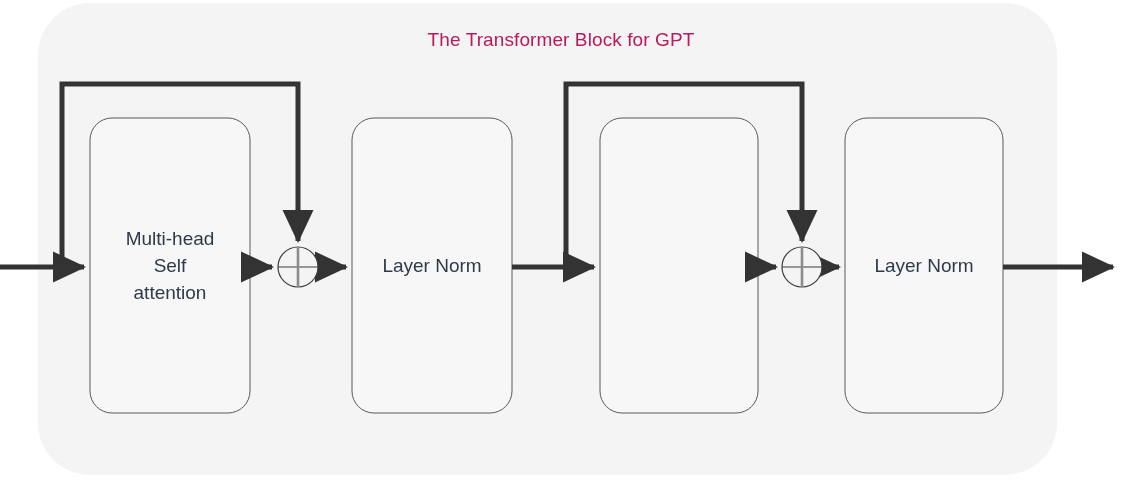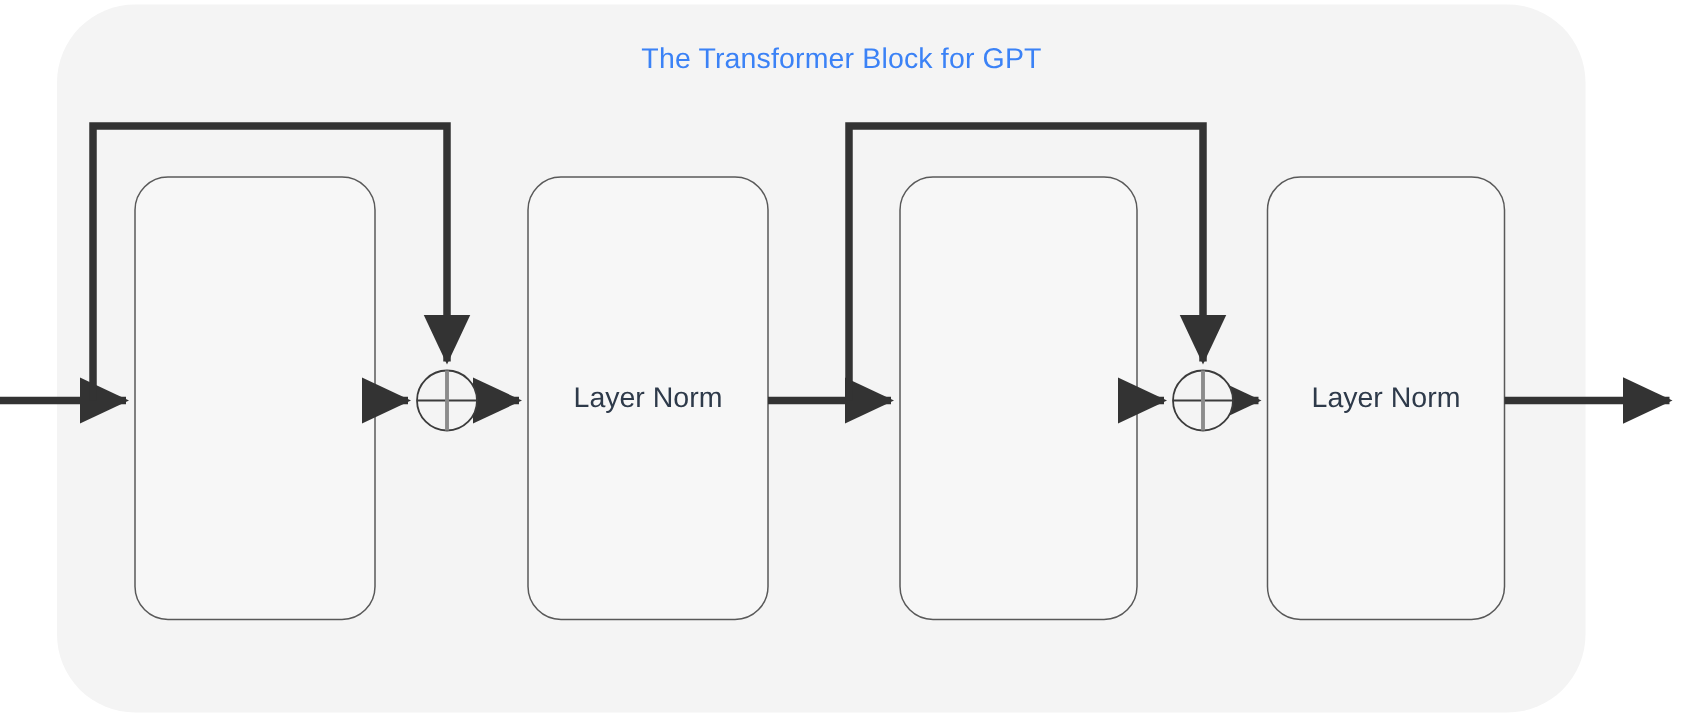--- a/index.html
+++ b/index.html
@@ -33,21 +33,21 @@
     line-height: 27px;
     pointer-events: none;
     white-space: pre-line;
   }
   #diagram-title {
     position: absolute;
     left: 0;
     top: 29px;
     width: 1122px;
     text-align: center;
-    color: #3b82f6;
+    color: #be185d;
     font-size: 19px;
     letter-spacing: 0.1px;
   }
 </style>
 </head>
 <body>
 
 <div id="canvas">
 
   <svg id="svg-layer" viewBox="0 0 1122 485">
@@ -90,19 +90,22 @@
 
     <g>
       <circle cx="802" cy="267" r="20" fill="#f4f4f4" stroke="#3b3b3b" stroke-width="1.2"></circle>
       <line x1="782" y1="267" x2="822" y2="267" stroke="#3b3b3b" stroke-width="1.2"></line>
       <line x1="802" y1="247" x2="802" y2="287" stroke="#8c8c8c" stroke-width="2.6"></line>
     </g>
   </svg>
 
   <div id="diagram-title">The Transformer Block for GPT</div>
 
+  <div class="node-label" style="left:90px; top:118px; width:160px; height:295px;">Multi-head
+Self
+attention</div>
 
   <div class="node-label" style="left:352px; top:118px; width:160px; height:295px;">Layer Norm</div>
 
 
   <div class="node-label" style="left:845px; top:118px; width:158px; height:295px;">Layer Norm</div>
 
 </div>
 
 </body></html>

